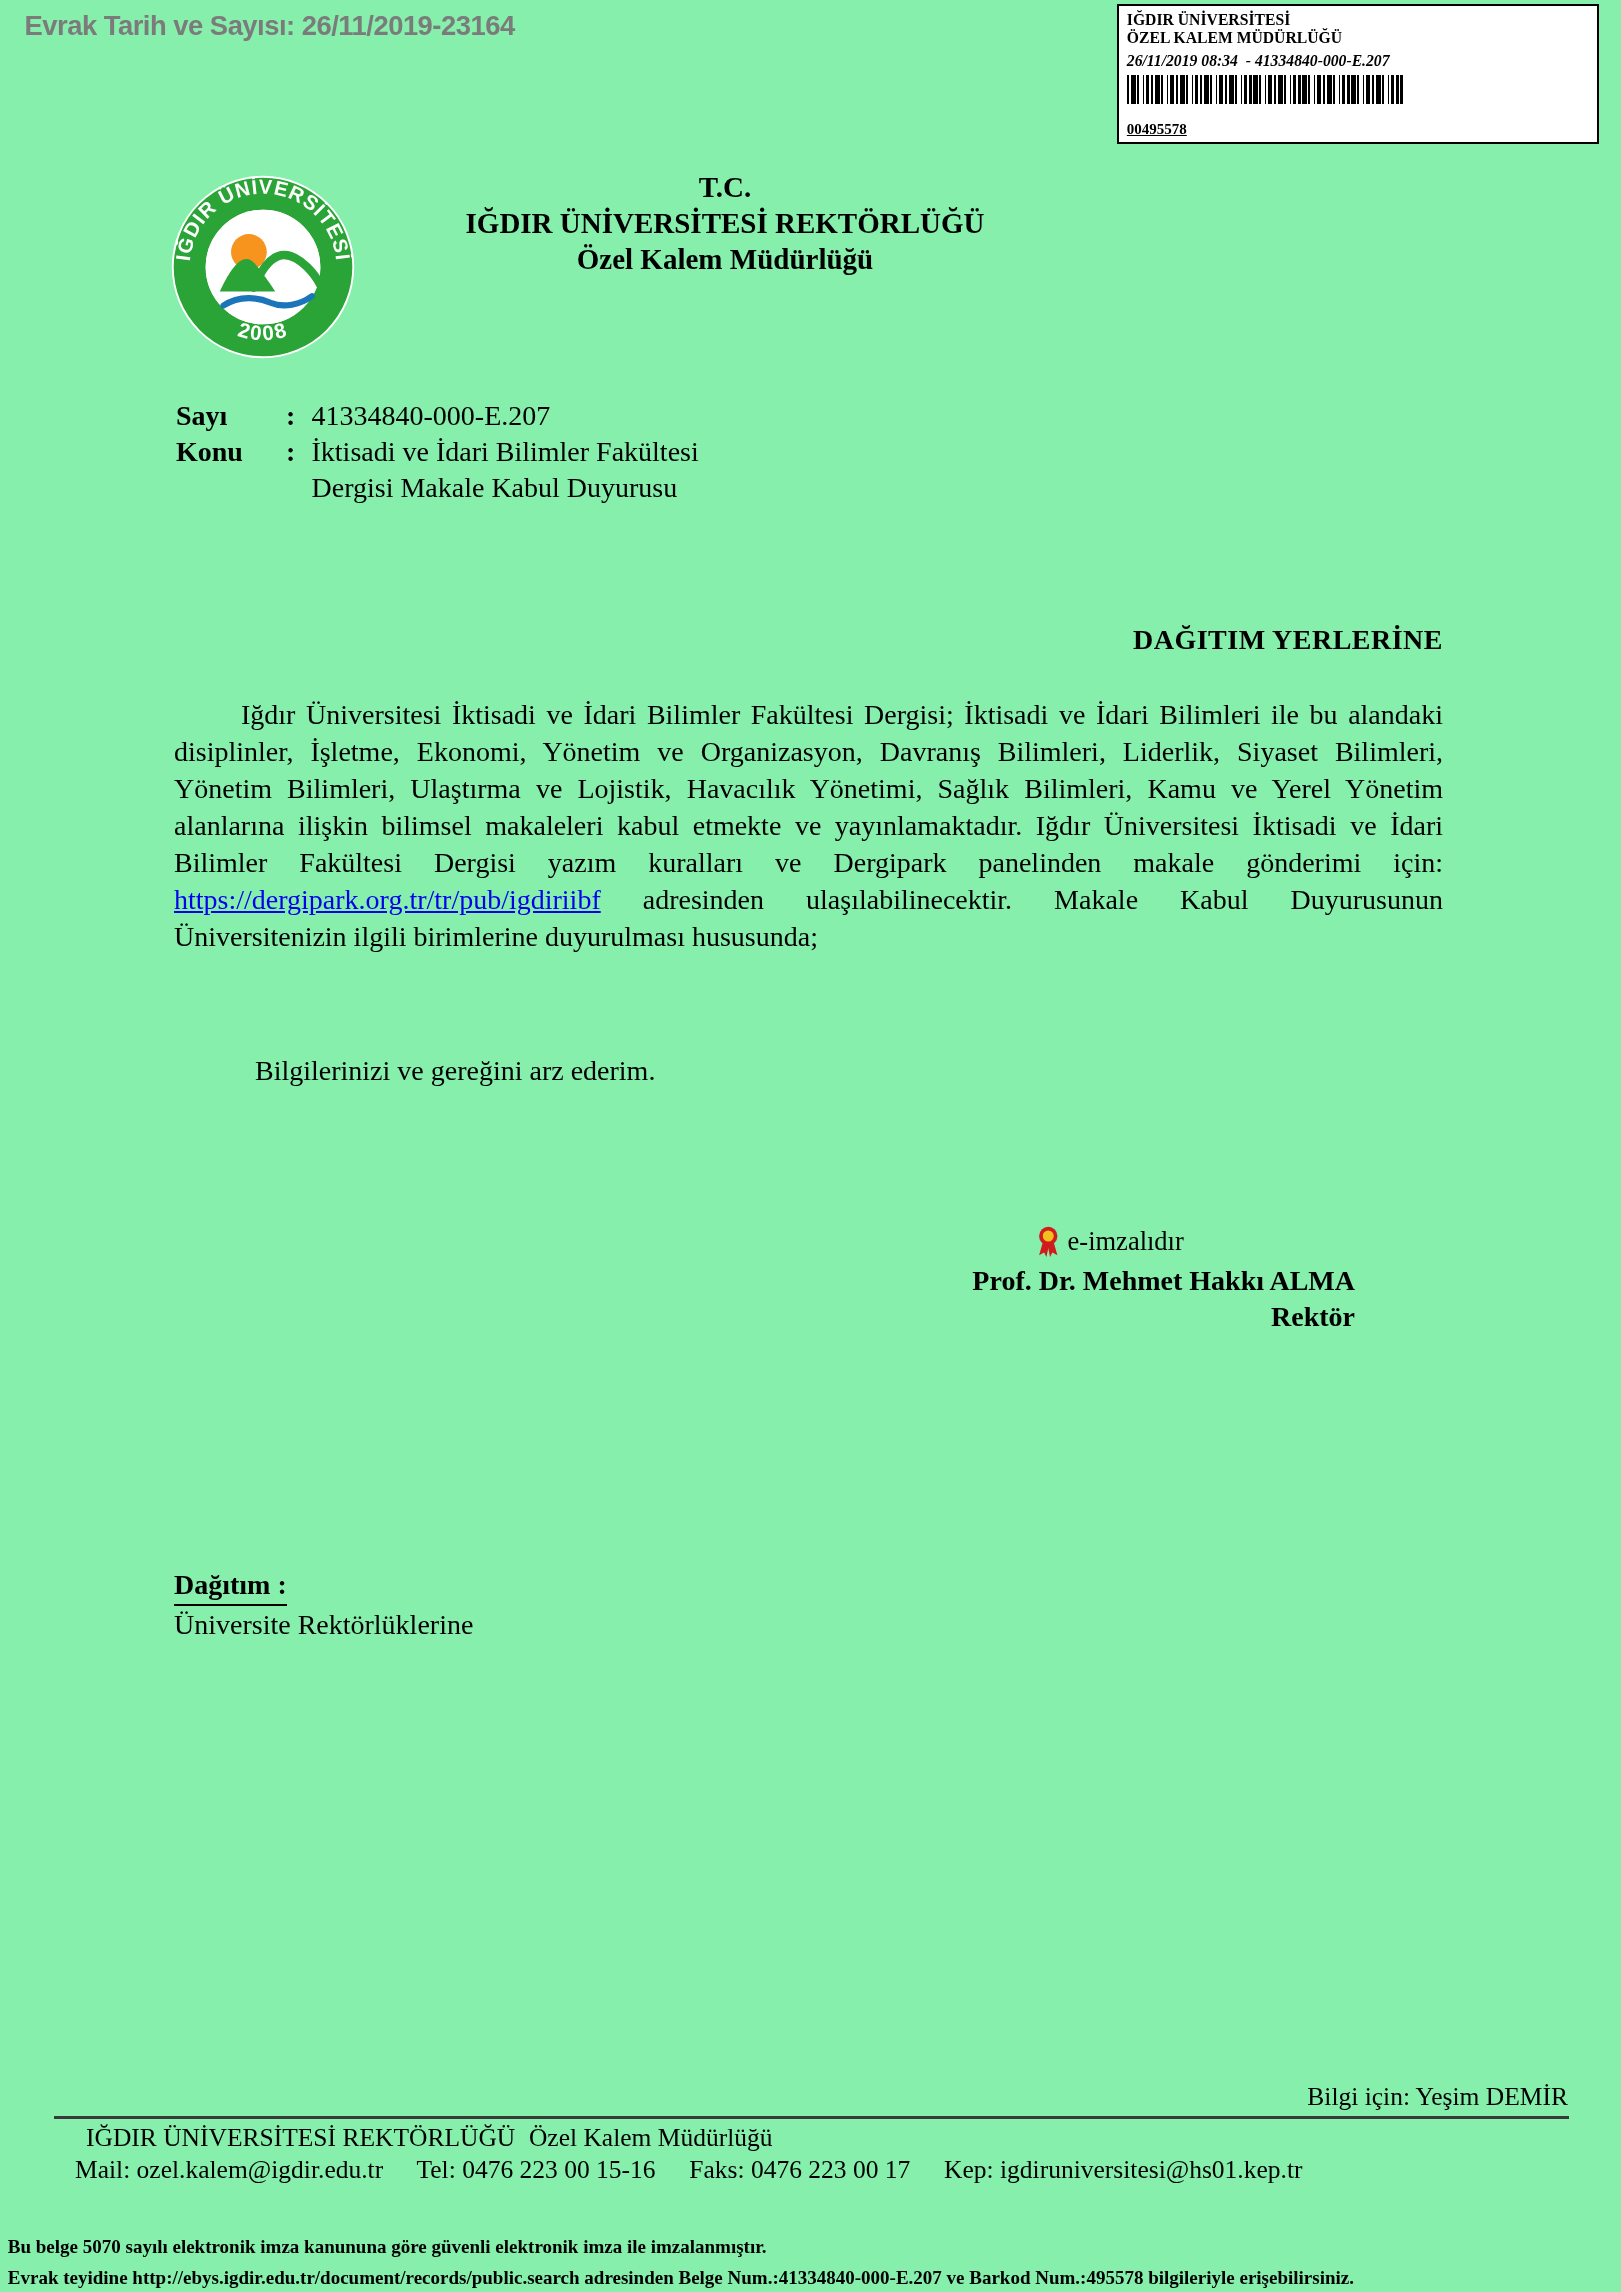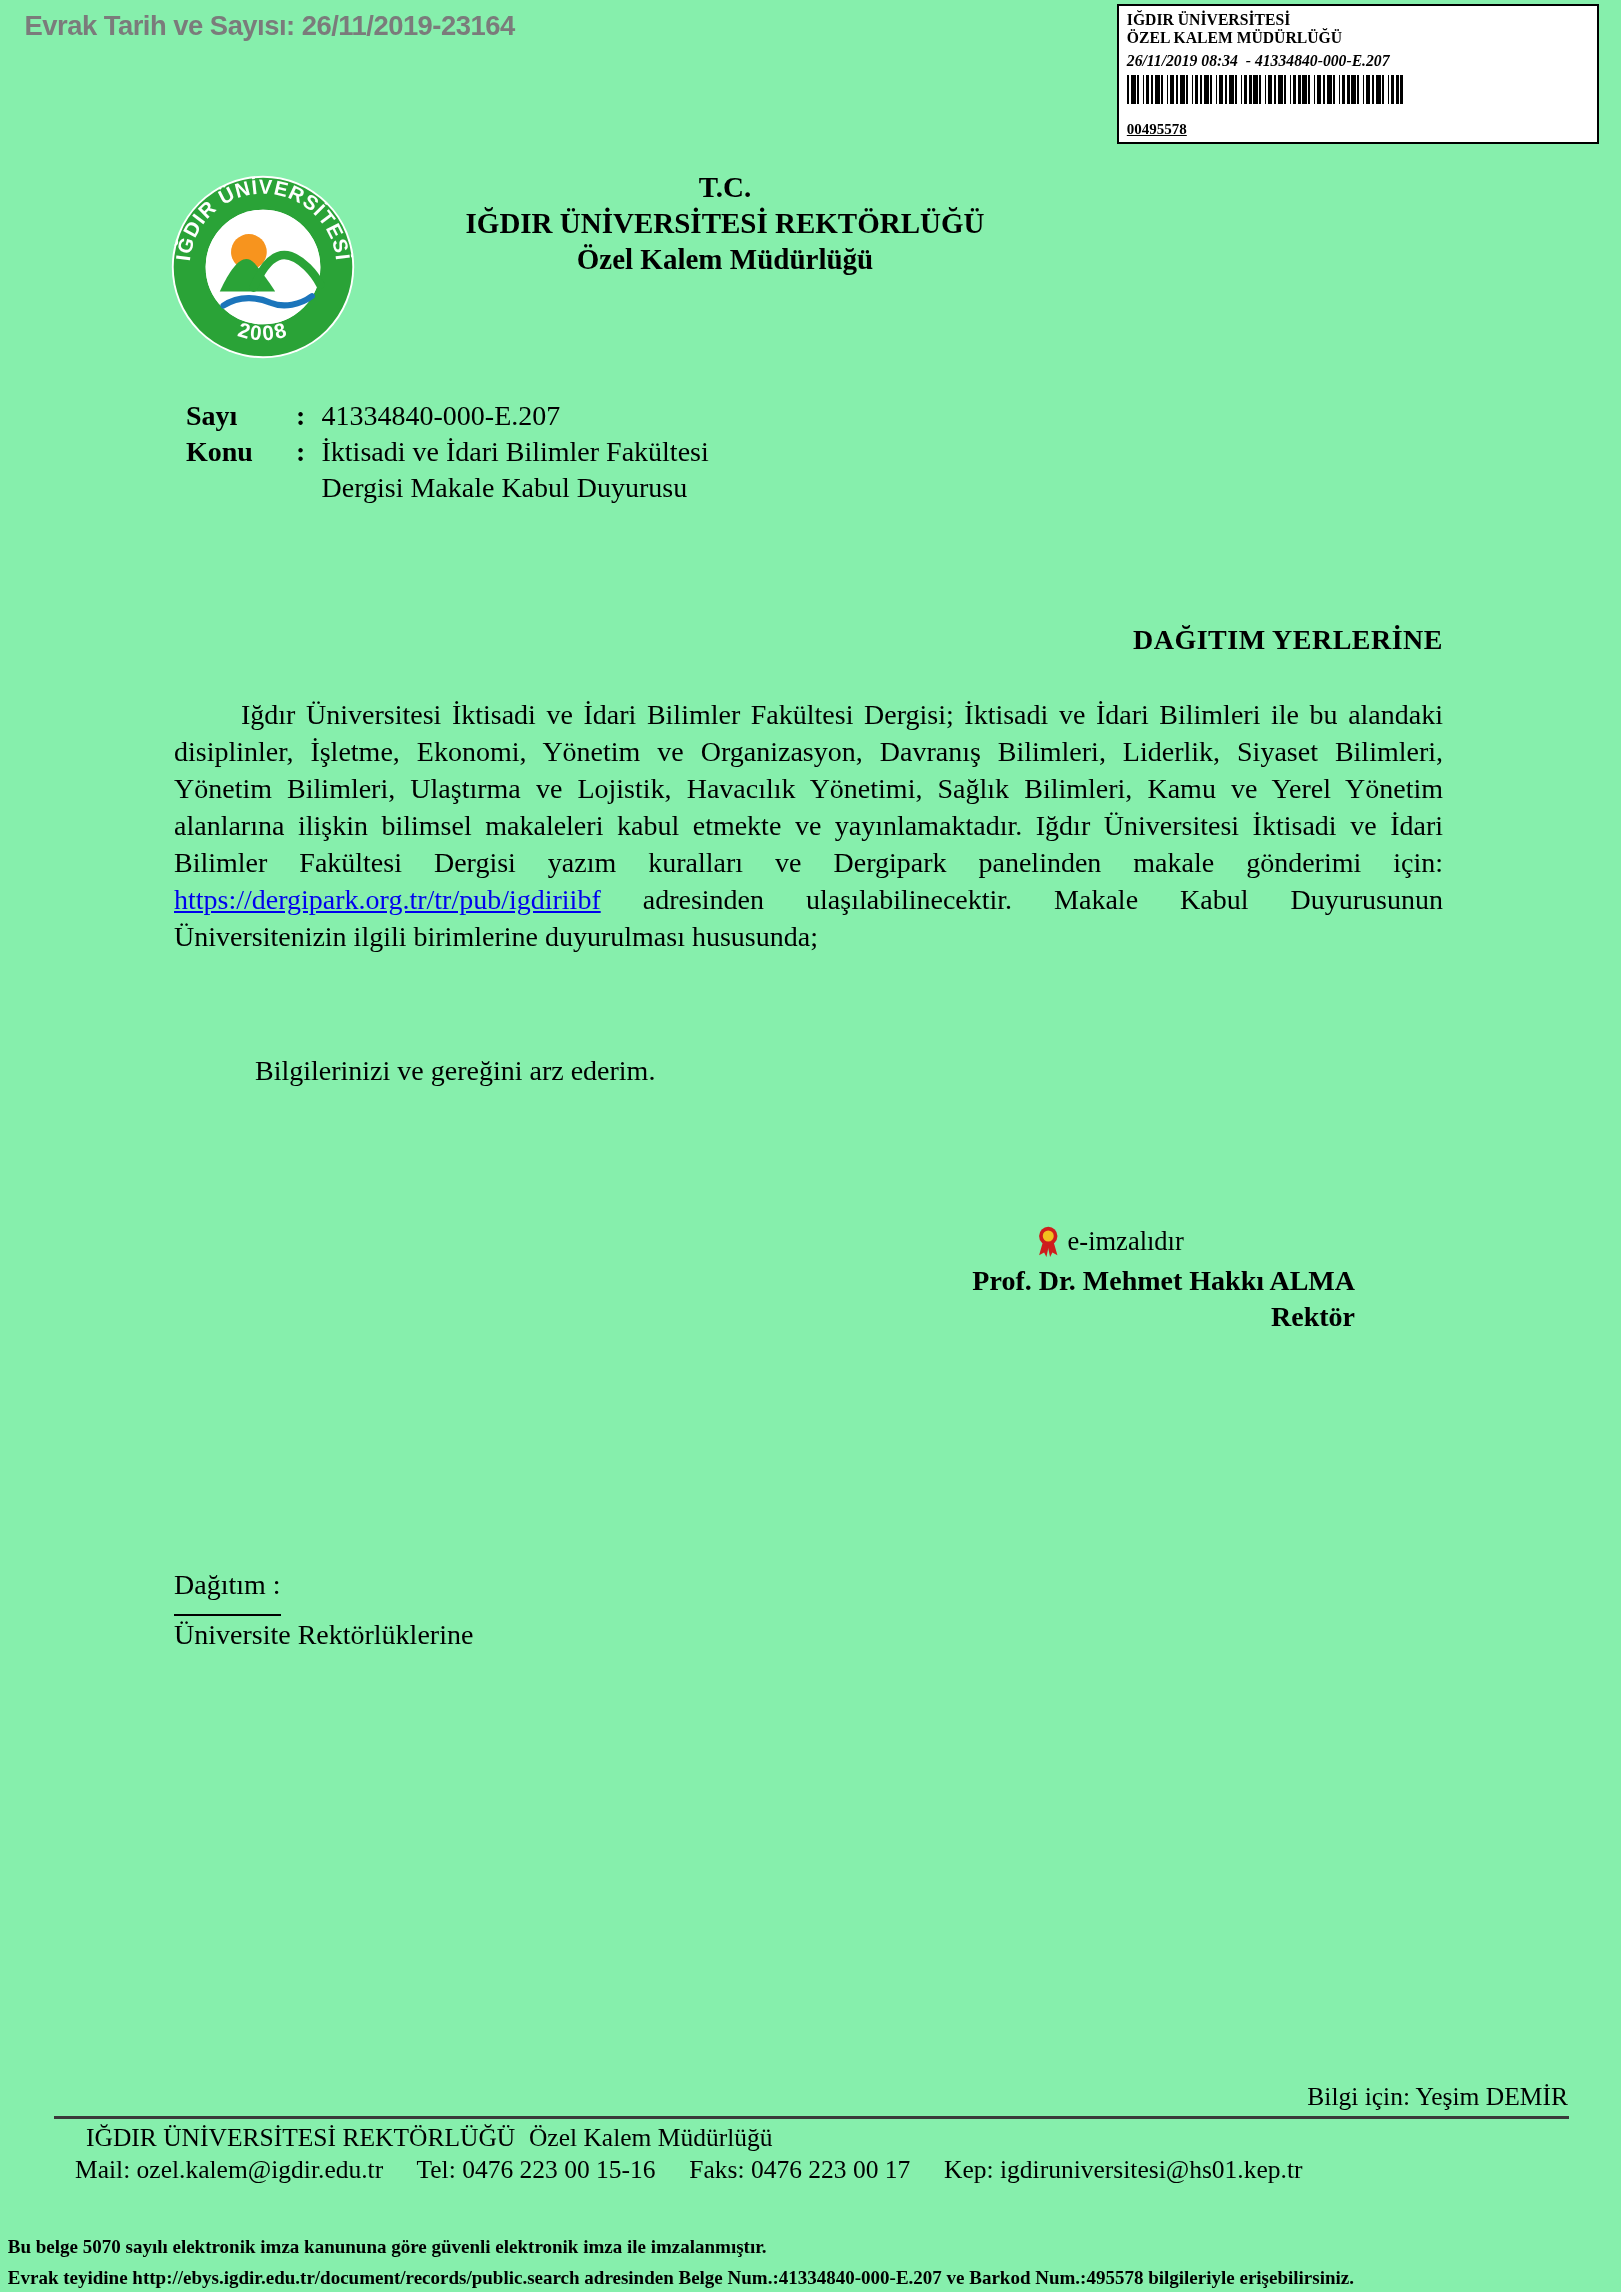--- a/index.html
+++ b/index.html
@@ -23,21 +23,21 @@
   .vbox .num{font-weight:bold;font-size:15px;margin-top:17px;text-decoration:underline;}
 
   
   .logo{position:absolute;left:169px;top:173px;width:188px;height:188px;}
 
   
   .letterhead{position:absolute;left:431px;top:169px;width:588px;text-align:center;
         font-weight:bold;font-size:29px;line-height:36px;}
 
   
-  .meta{position:absolute;left:186px;top:398px;display:grid;
+  .meta{position:absolute;left:176px;top:398px;display:grid;
         grid-template-columns:110px 25.5px auto;font-size:28px;line-height:36px;}
   .meta .lbl{font-weight:bold;}
   .meta .col{font-weight:bold;}
 
   .doc-heading{position:absolute;left:174px;top:624px;width:1269px;text-align:right;
         font-weight:bold;font-size:28px;letter-spacing:0.5px;}
 
   .body-text{position:absolute;left:174px;top:696px;width:1269px;font-size:28px;
         line-height:37px;text-align:justify;text-align-last:left;text-indent:67px;margin:0;}
   .body-text a{color:#0000ee;text-decoration:underline;}
@@ -46,21 +46,21 @@
 
   
   .signature{position:absolute;left:865px;top:1225px;width:490px;text-align:right;}
   .esign-row{display:flex;align-items:center;justify-content:center;gap:6.9px;}
   .esign-row .esign-label{font-size:26.5px;}
   .sig-name{font-weight:bold;font-size:28px;margin-top:4.9px;line-height:36px;}
   .sig-title{font-weight:bold;font-size:28px;line-height:36px;}
 
   
   .distribution{position:absolute;left:174px;top:1566px;font-size:28px;line-height:37px;}
-  .dist-label{font-weight:normal;border-bottom:2.9px solid #000;padding-bottom:11px;display:inline-block;}
+  .dist-label{font-weight:bold;border-bottom:2.9px solid #000;padding-bottom:1px;display:inline-block;}
 
   
   .info-for{position:absolute;right:53px;top:2082px;font-size:25.5px;}
   .divider{position:absolute;left:54px;top:2116px;width:1515px;height:2.9px;background:#3a3a3a;}
   .footer-org{position:absolute;left:86px;top:2123px;font-size:25.5px;}
   .footer-org .sec{margin-left:13.7px;}
   .footer-contact{position:absolute;left:75px;top:2155px;font-size:25.5px;}
   .footer-contact span{margin-right:27.4px;}
 
   .legal{position:absolute;left:7.8px;top:2231px;font-weight:bold;font-size:19px;line-height:31px;}

